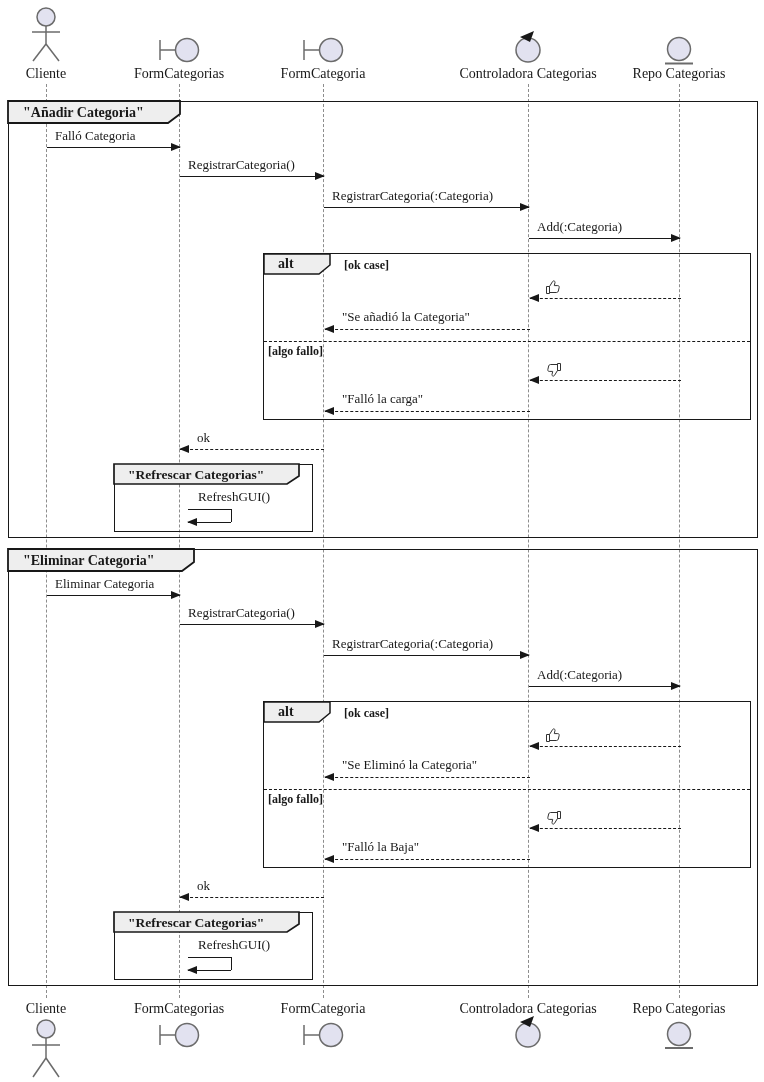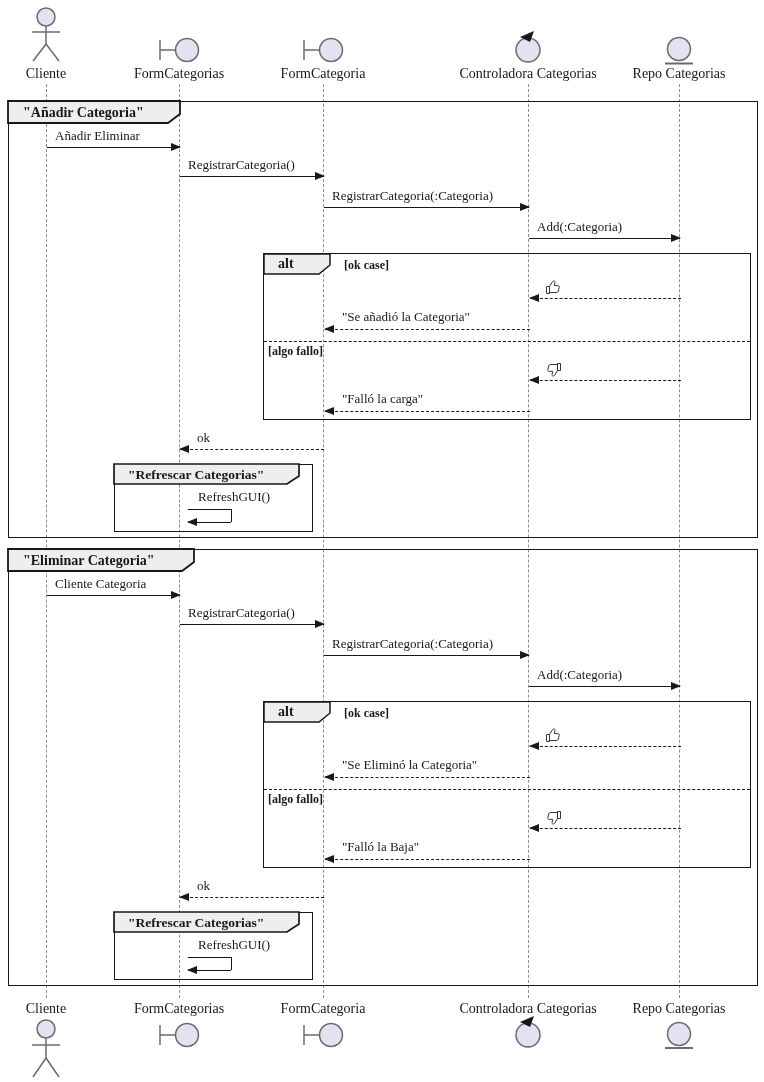--- a/index.html
+++ b/index.html
@@ -66,21 +66,21 @@
   <div class="plabel" style="left:323px;top:66px">FormCategoria</div>
   <div class="plabel" style="left:528px;top:66px">Controladora Categorias</div>
   <div class="plabel" style="left:679px;top:66px">Repo Categorias</div>
 
   <div class="frame" style="top:101px">
     <svg class="tabsvg" width="176" height="25">
       <path d="M1,1 H173 V14 L161,23 H1 Z" fill="#EEEEEE" stroke="#181818" stroke-width="1.8"></path>
     </svg>
     <div class="tabtitle" style="left:14px;top:3px">"Añadir Categoria"</div>
 
-    <div class="mlabel" style="left:46px;top:26px">Añadir Eliminar</div>
+    <div class="mlabel" style="left:46px;top:26px">Falló Categoria</div>
     <div class="arrow" style="left:38px;top:45px;width:133px">
         <i class="r"></i>
       </div>
 
     <div class="mlabel" style="left:179px;top:55px">RegistrarCategoria()</div>
     <div class="arrow" style="left:171px;top:74px;width:144px">
         <i class="r"></i>
       </div>
 
     <div class="mlabel" style="left:323px;top:86px">RegistrarCategoria(:Categoria)</div>
@@ -146,21 +146,21 @@
         </div>
     </div>
   </div>
 
   <div class="frame" style="top:549px">
     <svg class="tabsvg" width="190" height="25">
       <path d="M1,1 H187 V14 L175,23 H1 Z" fill="#EEEEEE" stroke="#181818" stroke-width="1.8"></path>
     </svg>
     <div class="tabtitle" style="left:14px;top:3px">"Eliminar Categoria"</div>
 
-    <div class="mlabel" style="left:46px;top:26px">Cliente Categoria</div>
+    <div class="mlabel" style="left:46px;top:26px">Eliminar Categoria</div>
     <div class="arrow" style="left:38px;top:45px;width:133px">
         <i class="r"></i>
       </div>
 
     <div class="mlabel" style="left:179px;top:55px">RegistrarCategoria()</div>
     <div class="arrow" style="left:171px;top:74px;width:144px">
         <i class="r"></i>
       </div>
 
     <div class="mlabel" style="left:323px;top:86px">RegistrarCategoria(:Categoria)</div>

